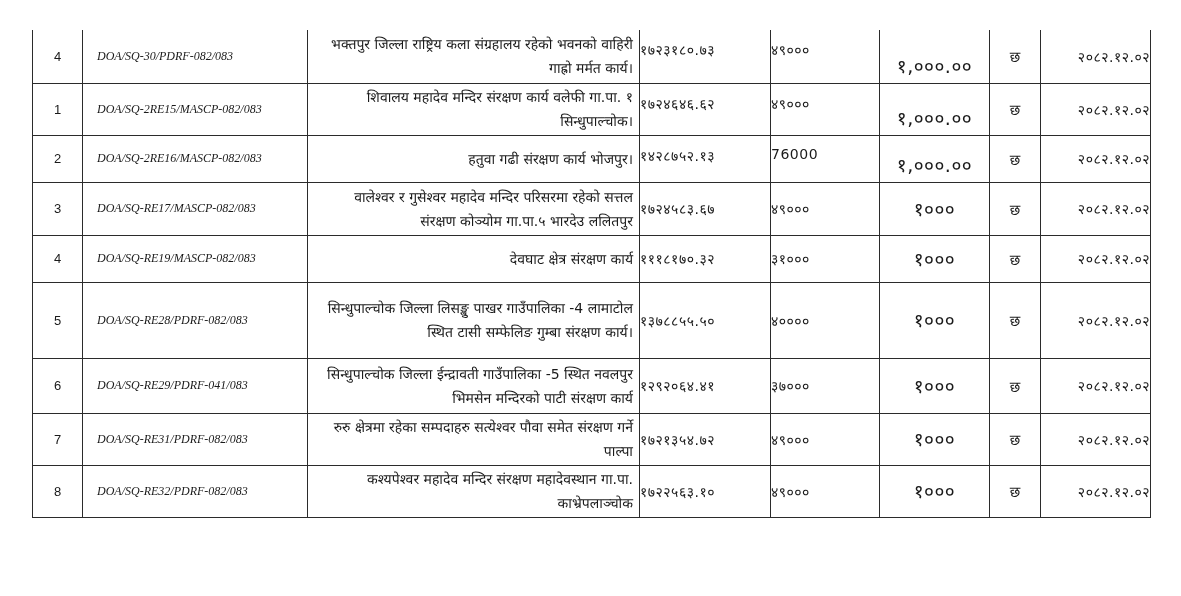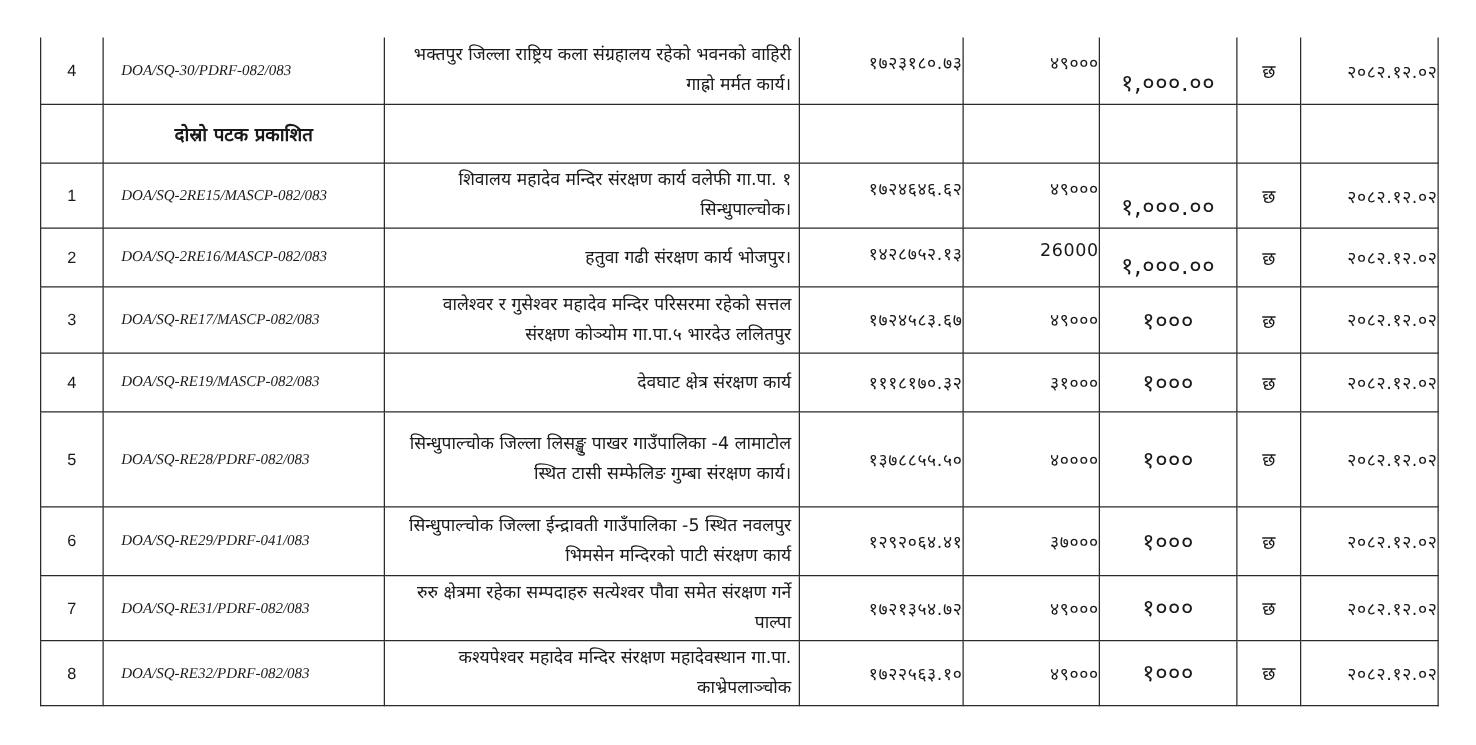--- a/index.html
+++ b/index.html
@@ -3,21 +3,21 @@
 <meta charset="utf-8">
 <style>
   html, body { margin: 0; padding: 0; background: #ffffff; }
   body { width: 1181px; height: 596px; position: relative; overflow: hidden; font-family: "Liberation Serif", serif; color: #1a1a1a; }
   .tbl { position: absolute; left: 32px; top: 30px; width: 1118px; border-collapse: collapse; table-layout: fixed; }
   .tbl td { border: 1.5px solid #2b2b2b; padding: 0; vertical-align: middle; }
   .tbl tr.first td { border-top: none; }
   .tbl td.sn { text-align: center; font-family: "Liberation Sans", sans-serif; font-size: 13px; }
   .tbl td.code { font-family: "Liberation Serif", serif; font-size: 12px; padding-left: 14px; line-height: 17px; font-style: italic; }
   .tbl td.desc { font-family: "DejaVu Sans", sans-serif; font-size: 14px; line-height: 24px; padding-left: 10px; padding-right: 6px; text-align: right; }
-  .tbl td.num { text-align: right; font-family: "DejaVu Sans", sans-serif; font-size: 14px; vertical-align: top; padding-top: 10px; letter-spacing: 0.5px; }
+  .tbl td.num { text-align: left; font-family: "DejaVu Sans", sans-serif; font-size: 14px; vertical-align: top; padding-top: 10px; letter-spacing: 0.5px; }
   .tbl td.num.mid { vertical-align: middle; padding-top: 0; }
   .tbl td.amt { text-align: center; font-family: "DejaVu Sans", sans-serif; font-size: 19px; vertical-align: bottom; padding-bottom: 4px; letter-spacing: 0.5px; }
   .tbl td.amt.mid { vertical-align: middle; padding-bottom: 0; }
   .tbl td.ok { text-align: center; font-family: "DejaVu Sans", sans-serif; font-size: 15px; }
   .tbl td.date { text-align: right; font-family: "DejaVu Sans", sans-serif; font-size: 14px; letter-spacing: 0.5px; }
   .tbl td.section { text-align: center; font-family: "DejaVu Sans", sans-serif; font-size: 15px; font-weight: bold; }
 </style>
 </head>
 <body>
 
@@ -38,48 +38,38 @@
       <td class="sn">4</td>
       <td class="code">DOA/SQ-30/PDRF-082/083</td>
       <td class="desc">भक्तपुर जिल्ला राष्ट्रिय कला संग्रहालय रहेको भवनको वाहिरी गाह्रो मर्मत कार्य।</td>
       <td class="num">१७२३१८०.७३</td>
       <td class="num">४९०००</td>
       <td class="amt">१,०००.००</td>
       <td class="ok">छ</td>
       <td class="date">२०८२.१२.०२</td>
     </tr>
 
-    <tr style="height:47px">
-      <td></td>
-      <td class="section">दोस्रो पटक प्रकाशित</td>
-      <td></td>
-      <td></td>
-      <td></td>
-      <td></td>
-      <td></td>
-      <td></td>
-    </tr>
 
     <tr style="height:52px">
       <td class="sn">1</td>
       <td class="code">DOA/SQ-2RE15/MASCP-082/083</td>
       <td class="desc">शिवालय महादेव मन्दिर संरक्षण कार्य वलेफी गा.पा. १ सिन्धुपाल्चोक।</td>
       <td class="num">१७२४६४६.६२</td>
       <td class="num">४९०००</td>
       <td class="amt">१,०००.००</td>
       <td class="ok">छ</td>
       <td class="date">२०८२.१२.०२</td>
     </tr>
 
     <tr style="height:47px">
       <td class="sn">2</td>
       <td class="code">DOA/SQ-2RE16/MASCP-082/083</td>
       <td class="desc">हतुवा गढी संरक्षण कार्य भोजपुर।</td>
       <td class="num">१४२८७५२.१३</td>
-      <td class="num">26000</td>
+      <td class="num">76000</td>
       <td class="amt">१,०००.००</td>
       <td class="ok">छ</td>
       <td class="date">२०८२.१२.०२</td>
     </tr>
 
     <tr style="height:53px">
       <td class="sn">3</td>
       <td class="code">DOA/SQ-RE17/MASCP-082/083</td>
       <td class="desc">वालेश्वर र गुसेश्वर महादेव मन्दिर परिसरमा रहेको सत्तल संरक्षण कोञ्योम गा.पा.५ भारदेउ ललितपुर</td>
       <td class="num mid">१७२४५८३.६७</td>

